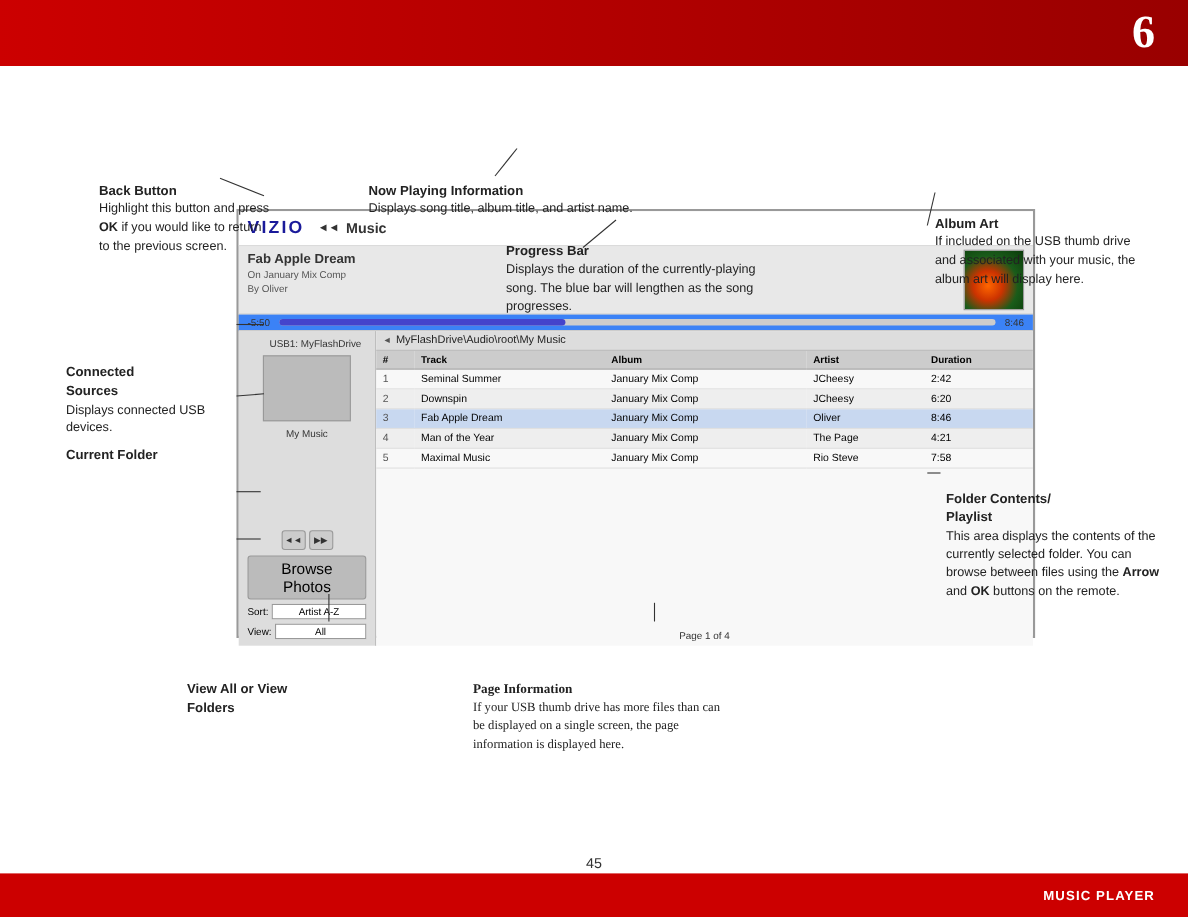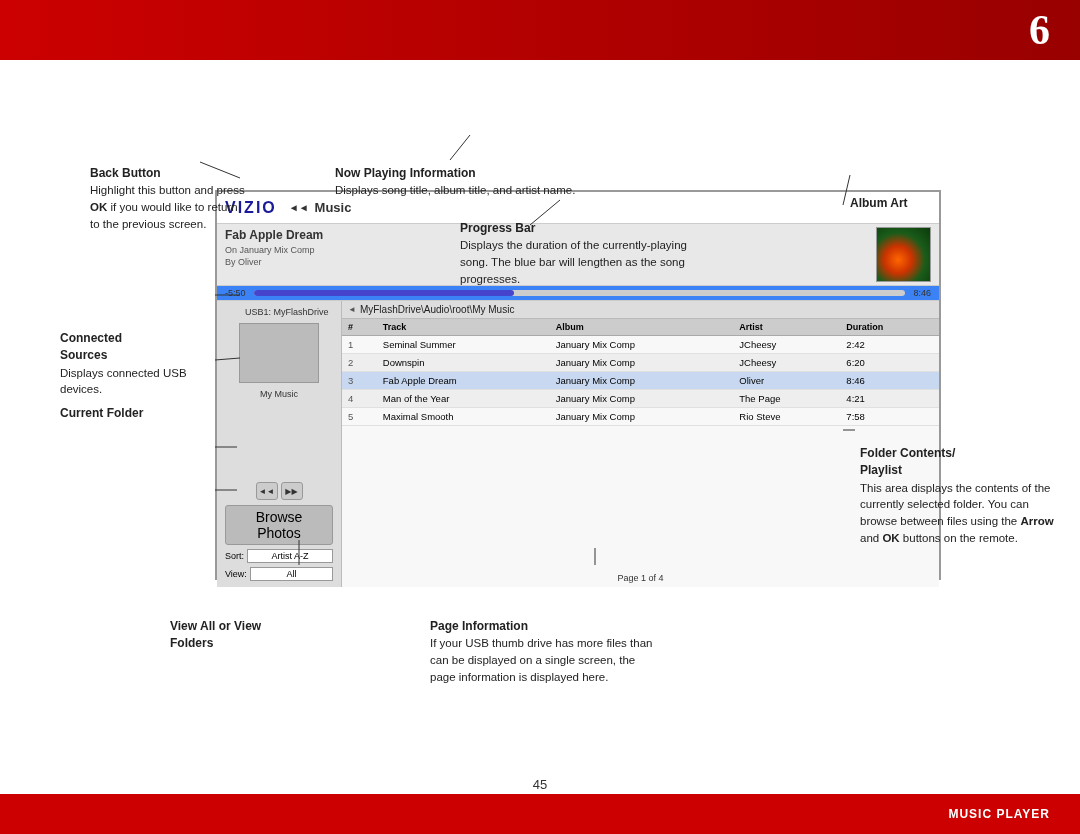--- a/index.html
+++ b/index.html
@@ -445,21 +445,21 @@
     </tr>
               <tr>
       <td class="row-num">4</td>
       <td>Man of the Year</td>
       <td>January Mix Comp</td>
       <td>The Page</td>
       <td>4:21</td>
     </tr>
               <tr>
       <td class="row-num">5</td>
-      <td>Maximal Smooth</td>
+      <td>Maximal Music</td>
       <td>January Mix Comp</td>
       <td>Rio Steve</td>
       <td>7:58</td>
     </tr>
             </tbody>
         </table>
         <div class="page-info">Page 1 of 4</div>
       </div>
 
     </div>
@@ -470,20 +470,21 @@
     <div>Highlight this button and press <span class="ann-bold">OK</span> if you would like to return to the previous screen.</div>
   </div>
 
   <div class="annotation" style="left:335px; top:105px; width:290px;">
     <div class="ann-title">Now Playing Information</div>
     <div>Displays song title, album title, and artist name.</div>
   </div>
 
   <div class="annotation" style="left:850px; top:135px; width:200px;">
     <div class="ann-title">Album Art</div>
+    <div>If included on the USB thumb drive and associated with your music, the album art will display here.</div>
   </div>
 
   <div class="annotation" style="left:460px; top:160px; width:240px;">
     <div class="ann-title">Progress Bar</div>
     <div>Displays the duration of the currently-playing song. The blue bar will lengthen as the song progresses.</div>
   </div>
 
   <div class="annotation" style="left:60px; top:270px; width:150px;">
     <div class="ann-title">Connected<br>Sources</div>
     <div>Displays connected USB devices.</div>
@@ -491,21 +492,21 @@
 
   <div class="annotation" style="left:60px; top:345px; width:150px;">
     <div class="ann-title">Current Folder</div>
   </div>
 
 
   <div class="annotation" style="left:170px; top:558px; width:160px;">
     <div class="ann-title">View All or View<br>Folders</div>
   </div>
 
-  <div class="annotation" style="left:430px; top:558px; width:230px;">
+  <div class="annotation" style="left:430px; top:558px; width:230px;font-family:Liberation Serif, serif;">
     <div class="ann-title">Page Information</div>
     <div>If your USB thumb drive has more files than can be displayed on a single screen, the page information is displayed here.</div>
   </div>
 
   <div class="annotation" style="left:860px; top:385px; width:195px;">
     <div class="ann-title">Folder Contents/<br>Playlist</div>
     <div>This area displays the contents of the currently selected folder. You can browse between files using the <span class="ann-bold">Arrow</span> and <span class="ann-bold">OK</span> buttons on the remote.</div>
   </div>
 
 </div>

